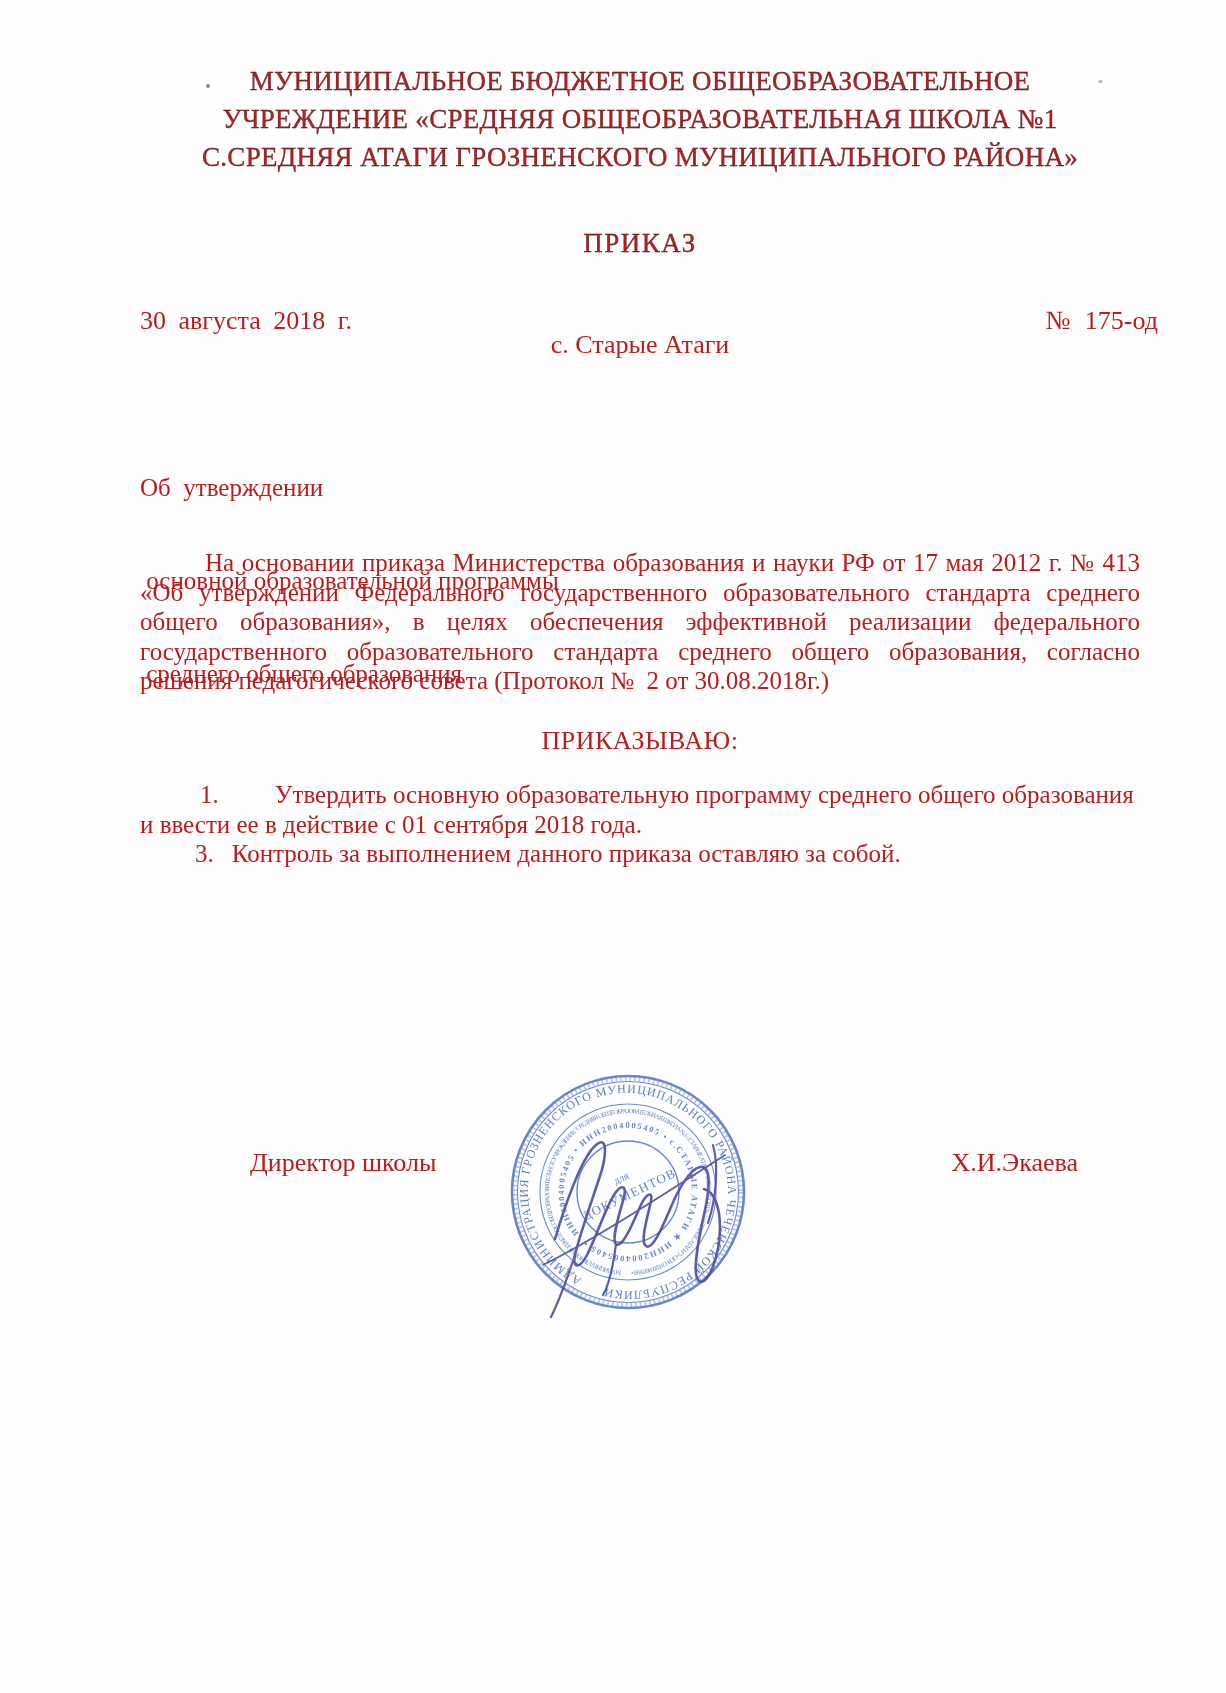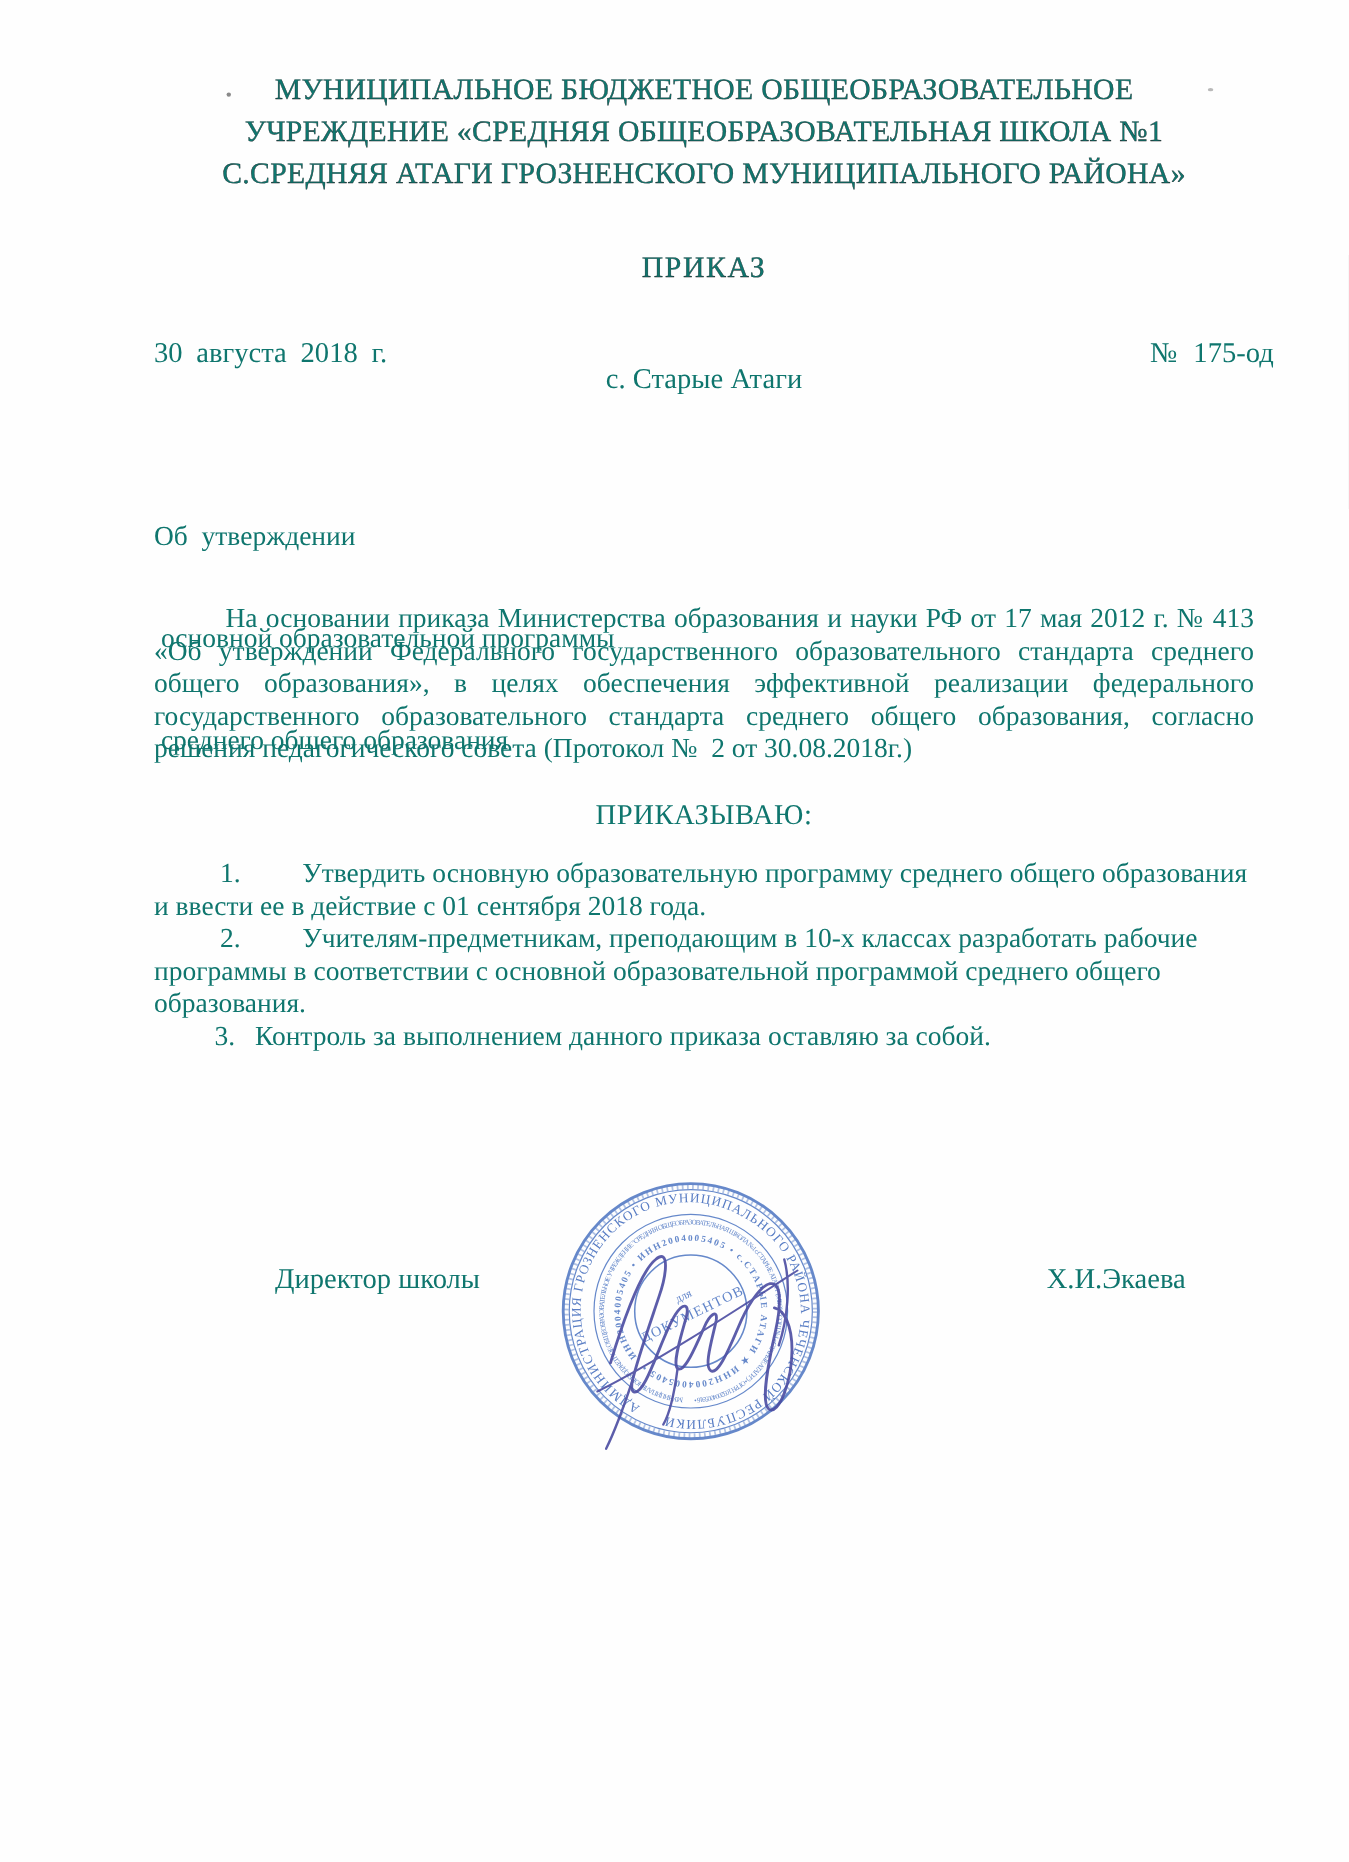--- a/index.html
+++ b/index.html
@@ -2,21 +2,21 @@
 <html lang="ru"><head>
 <meta charset="utf-8">
 <style>
   html,body{margin:0;padding:0;}
   body{background:#e9e9e9;}
   .page{
     position:relative;
     width:1226px;height:1693px;
     background:#fefefe;
     font-family:"Liberation Serif", serif;
-    color:#0f766e;
+    color:#b91c1c;
     overflow:hidden;
   }
   .abs{position:absolute;left:140px;width:1000px;}
   .org-title{
     top:62px;text-align:center;
     font-size:27px;line-height:38px;
     letter-spacing:.3px;
     -webkit-text-stroke:.3px #1d1d20;
   }
   .doc-type{
@@ -83,21 +83,20 @@
     <div> основной образовательной программы</div>
     <div> среднего общего образования</div>
   </div>
 
   <p class="abs body-par">На основании приказа Министерства образования и науки РФ от 17 мая 2012 г. № 413 «Об утверждении Федерального государственного образовательного стандарта среднего общего образования», в целях обеспечения эффективной реализации федерального государственного образовательного стандарта среднего общего образования, согласно решения педагогического совета (Протокол №&nbsp; 2 от 30.08.2018г.)</p>
 
   <div class="abs directive">ПРИКАЗЫВАЮ:</div>
 
   <div class="abs items">
     <p class="order-item"><span class="item-num">1.</span><span class="item-tab"></span><span>Утвердить основную образовательную программу среднего общего образования и ввести ее в действие с 01 сентября 2018 года.</span></p>
-    <p class="order-item"><span class="item-num">2.</span><span class="item-tab"></span><span>Учителям-предметникам, преподающим в 10-х классах разработать рабочие программы в соответствии с основной образовательной программой среднего общего образования.</span></p>
     <p class="order-item small-indent"><span class="item-num">3.</span><span class="item-tab--small"></span><span>Контроль за выполнением данного приказа оставляю за собой.</span></p>
   </div>
 
   <div class="abs sign-row">
     <span class="sign-role">Директор школы</span>
     <span class="sign-name">Х.И.Экаева</span>
   </div>
 
   <div class="stamp">
     <svg width="330" height="330" viewBox="0 0 330 330">

